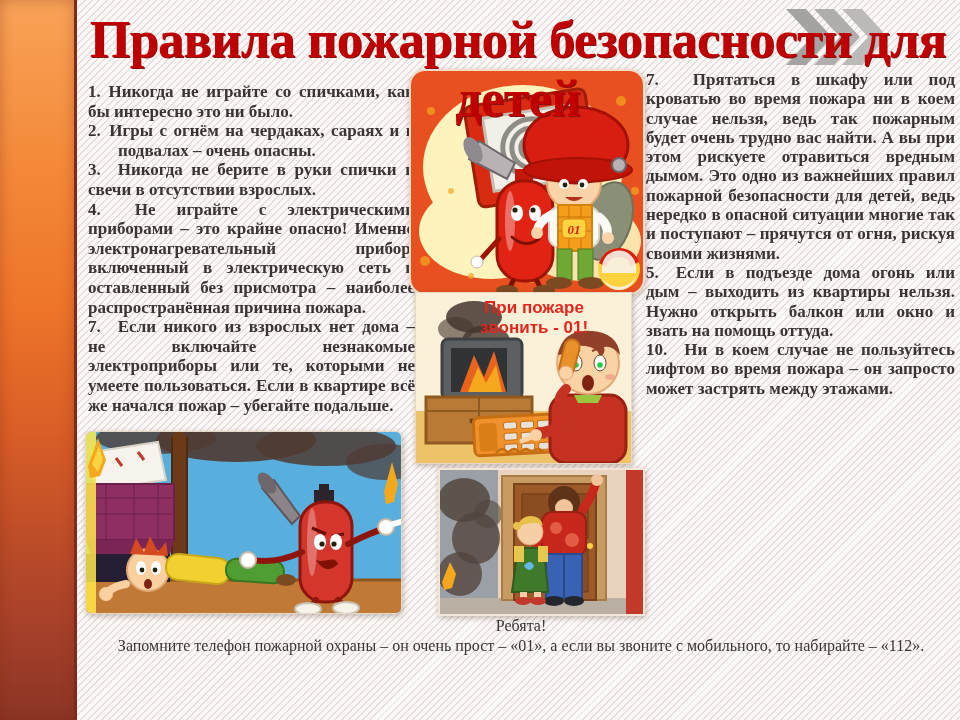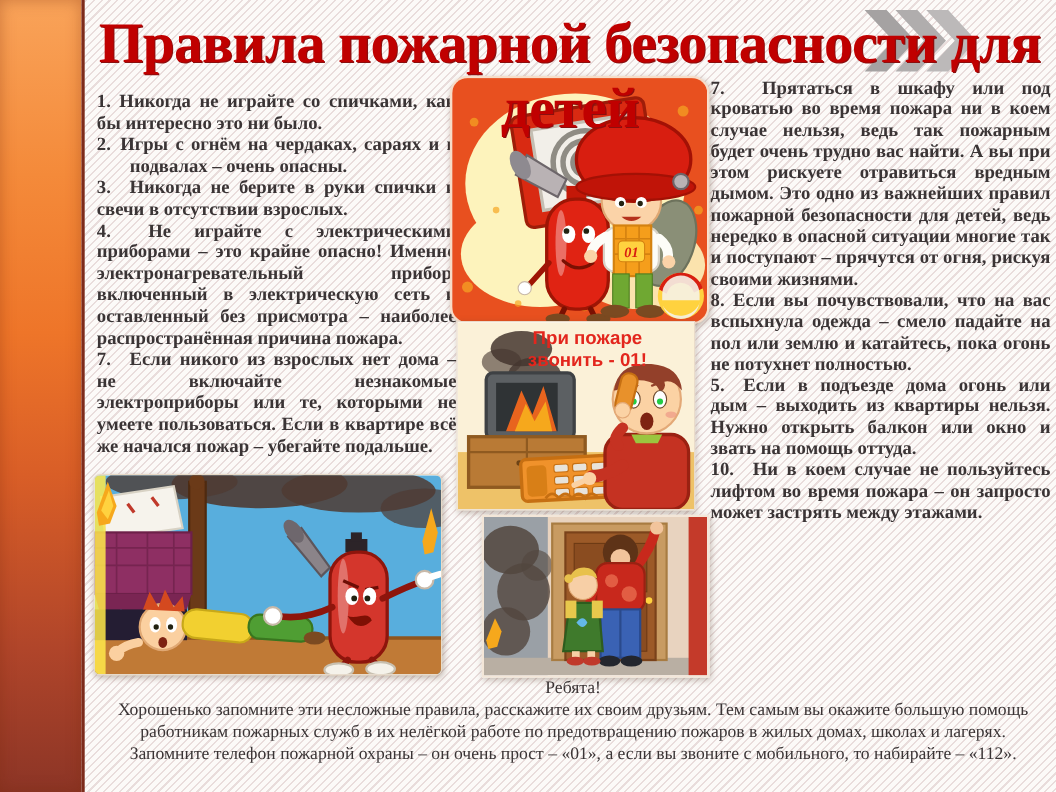--- a/index.html
+++ b/index.html
@@ -54,21 +54,20 @@
   <div class="rules rules-left">
     <p>1. Никогда не играйте со спичками, как бы интересно это ни было.</p>
     <p class="hang">2. Игры с огнём на чердаках, сараях и в подвалах – очень опасны.</p>
     <p>3. Никогда не берите в руки спички и свечи в отсутствии взрослых.</p>
     <p>4.  Не играйте с электрическими приборами – это крайне опасно! Именно электронагревательный прибор, включенный в электрическую сеть и оставленный без присмотра – наиболее распространённая причина пожара.</p>
     <p>7. Если никого из взрослых нет дома – не включайте незнакомые электроприборы или те, которыми не умеете пользоваться. Если в квартире всё же начался пожар – убегайте подальше.</p>
   </div>
 
   <div class="rules rules-right">
     <p>7.  Прятаться в шкафу или под кроватью во время пожара ни в коем случае нельзя, ведь так пожарным будет очень трудно вас найти. А вы при этом рискуете отравиться вредным дымом. Это одно из важнейших правил пожарной безопасности для детей, ведь нередко в опасной ситуации многие так и поступают – прячутся от огня, рискуя своими жизнями.</p>
-    <p>8. Если вы почувствовали, что на вас вспыхнула одежда – смело падайте на пол или землю и катайтесь, пока огонь не потухнет полностью.</p>
     <p>5. Если в подъезде дома огонь или дым – выходить из квартиры нельзя. Нужно открыть балкон или окно и звать на помощь оттуда.</p>
     <p>10. Ни в коем случае не пользуйтесь лифтом во время пожара – он запросто может застрять между этажами.</p>
   </div>
 
   <div class="fig fig1">
     <svg viewBox="0 0 232 222" width="232" height="222">
       <rect x="0" y="0" width="232" height="222" fill="#e8501f"></rect>
       <g>
         <ellipse cx="112" cy="96" rx="100" ry="82" fill="#fdf3bc"></ellipse>
         <ellipse cx="80" cy="160" rx="72" ry="48" fill="#fdf3bc"></ellipse>
@@ -328,17 +327,16 @@
         <path d="M304,93 L314,90" stroke="#fff" stroke-width="6" stroke-linecap="round"></path>
         <path d="M230,168 l-6,8 M252,168 l6,6" stroke="#8e150c" stroke-width="6" stroke-linecap="round"></path>
         <ellipse cx="222" cy="177" rx="13" ry="6" fill="#f5f2ea" stroke="#c8c0b0" stroke-width="2"></ellipse>
         <ellipse cx="260" cy="176" rx="13" ry="6" fill="#f5f2ea" stroke="#c8c0b0" stroke-width="2"></ellipse>
       </g>
     </svg>
   </div>
 
   <div class="footer">
     <p class="footer-heading">Ребята!</p>
-    <p>Хорошенько запомните эти несложные правила, расскажите их своим друзьям. Тем самым вы окажите большую помощь работникам пожарных служб в их нелёгкой работе по предотвращению пожаров в жилых домах, школах и лагерях.</p>
     <p>Запомните телефон пожарной охраны – он очень прост – «01», а если вы звоните с мобильного, то набирайте – «112».</p>
   </div>
 
 </div>
 
 </body></html>

